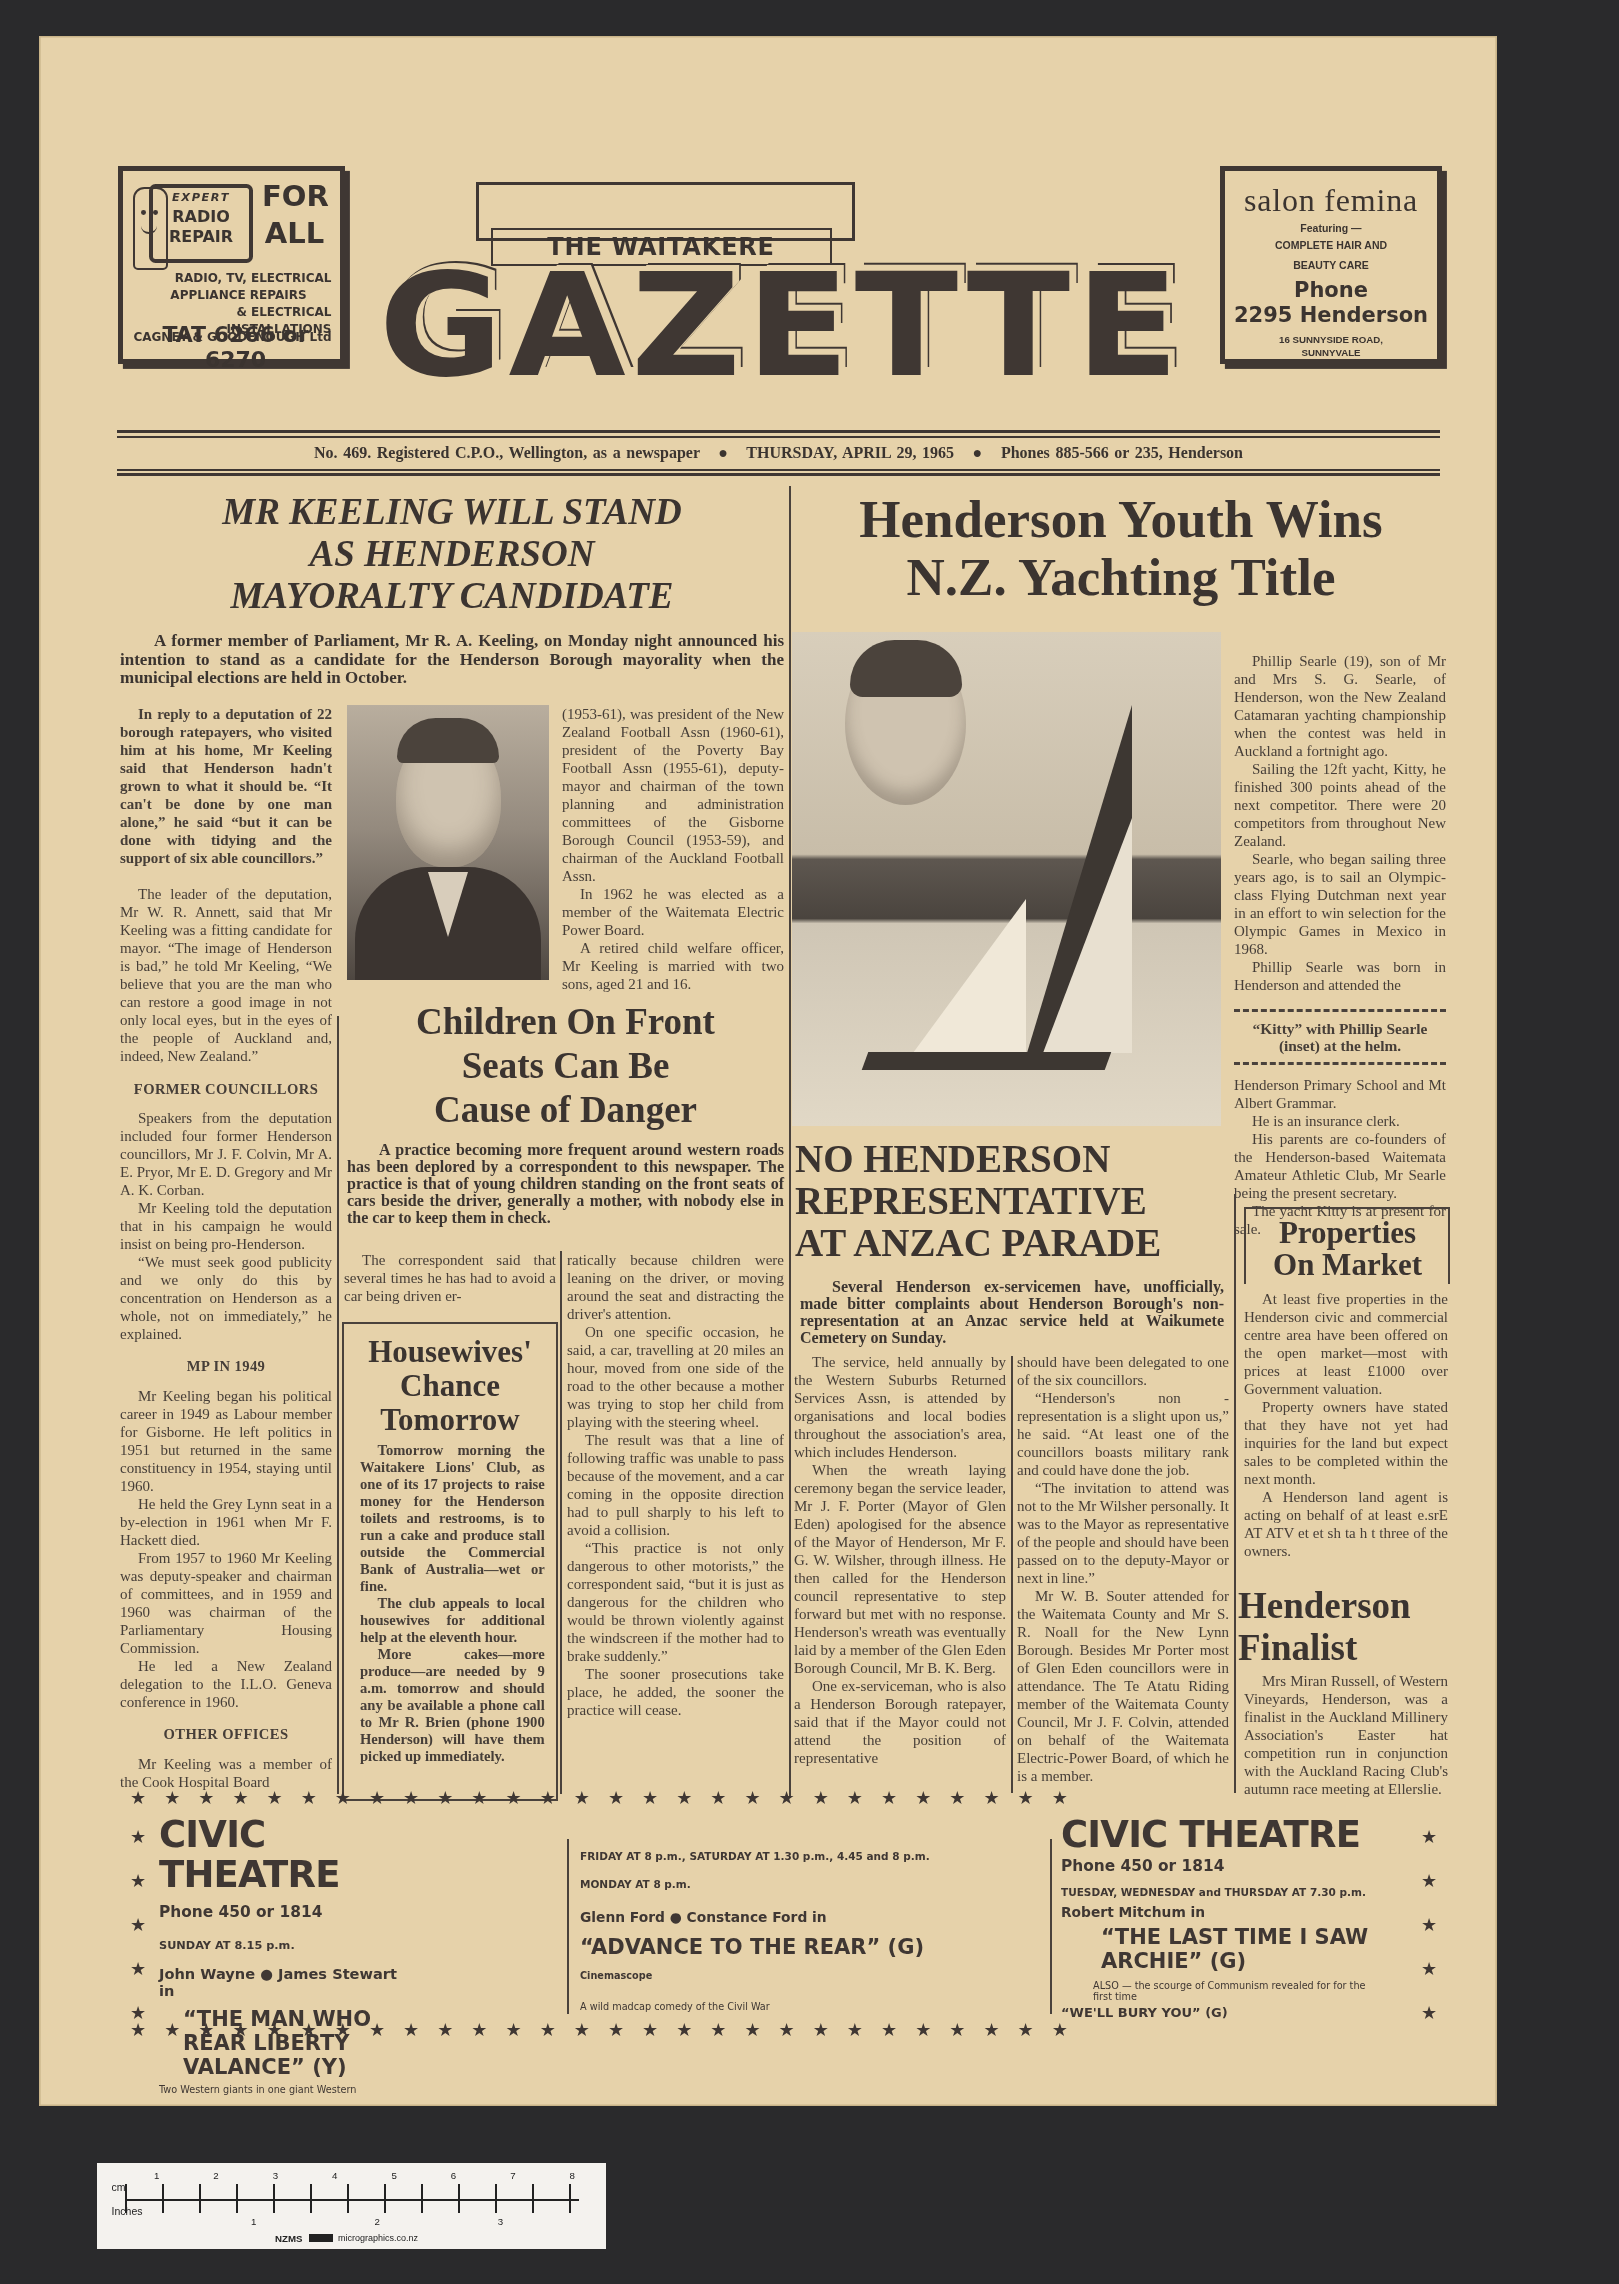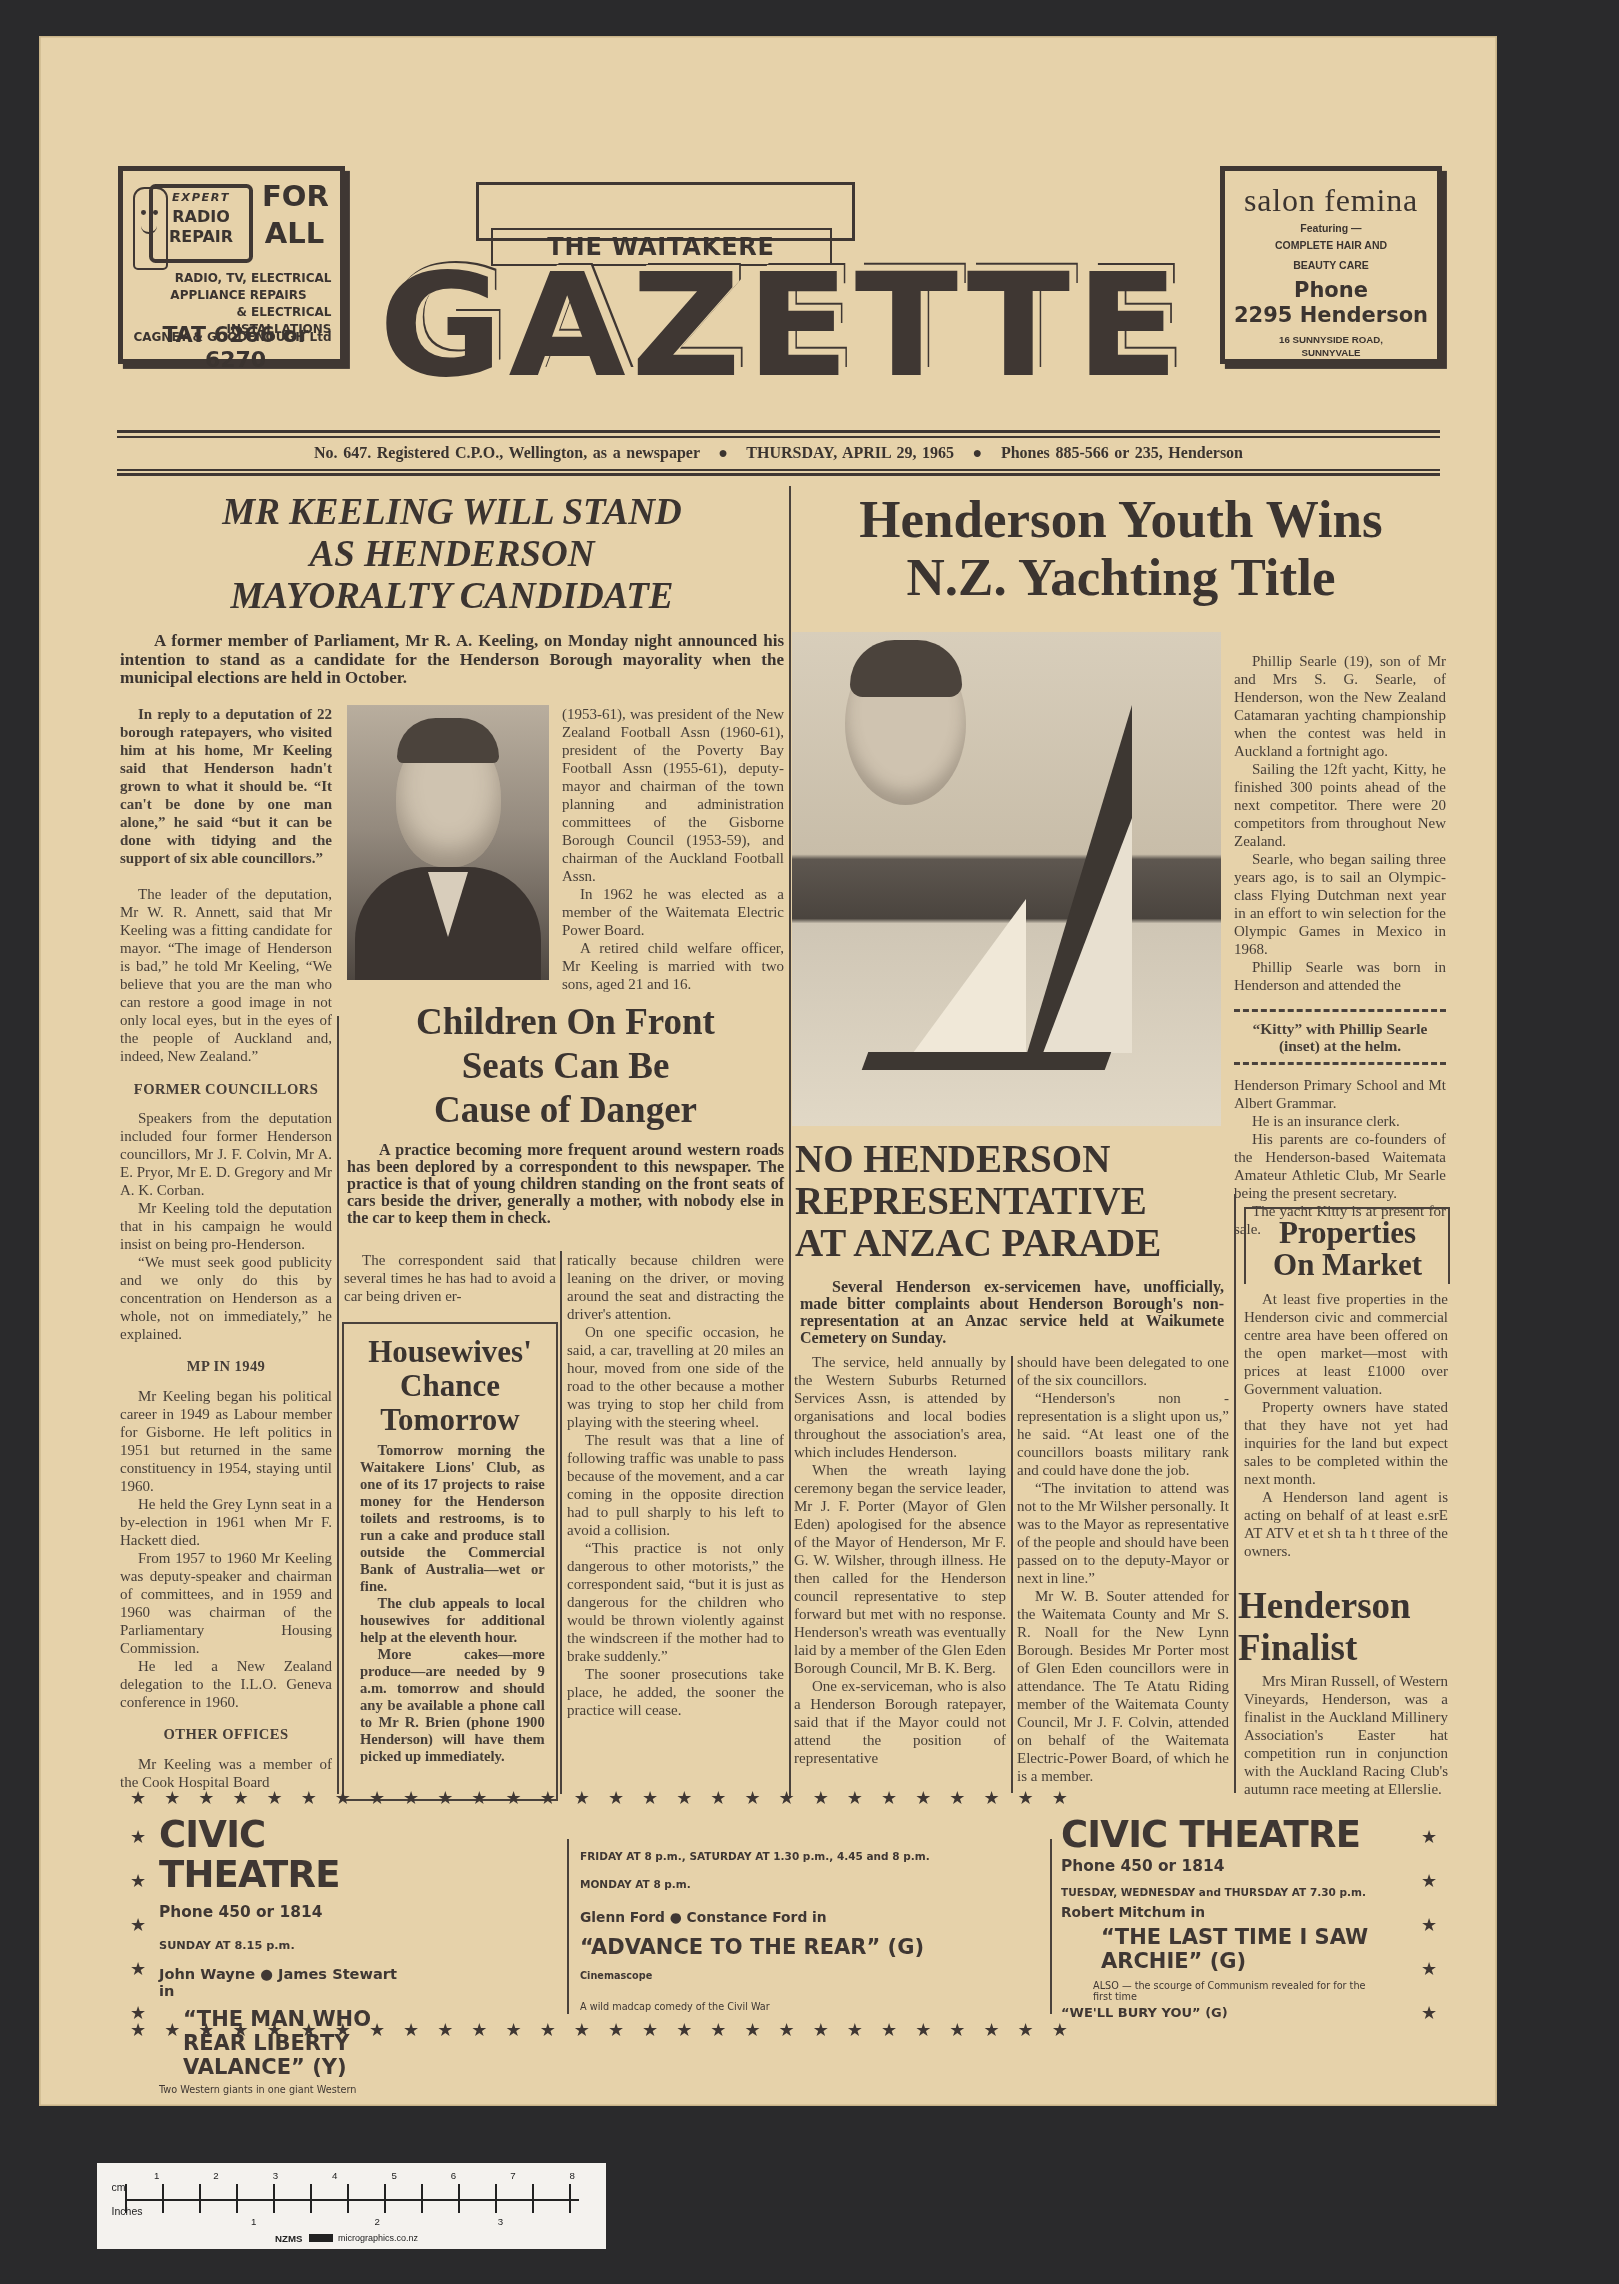--- a/index.html
+++ b/index.html
@@ -70,21 +70,21 @@
     <div class="sans bold" style="font-size:10.5px;margin-top:8px;">BEAUTY CARE</div>
     <div class="cond bold" style="font-size:21px;margin-top:6.5px;">Phone</div>
     <div class="cond bold" style="font-size:21px;margin-top:1.6px;">2295 Henderson</div>
     <div class="sans bold" style="font-size:9.7px;margin-top:6.5px;">16 SUNNYSIDE ROAD,</div>
     <div class="sans bold" style="font-size:9.7px;margin-top:2.4px;">SUNNYVALE</div>
   </div>
 
   <div class="hrule" style="left:78px;top:394px;width:1323px;height:3.2px;"></div>
   <div class="hrule" style="left:78px;top:400px;width:1323px;height:1.6px;"></div>
   <div class="abs serif bold" style="left:78px;top:403px;width:1323px;height:27.5px;line-height:27.5px;text-align:center;font-size:16px;word-spacing:1.6px;">
-    <span>No. 647.</span>
+    <span>No. 469.</span>
     <span>Registered C.P.O., Wellington, as a newspaper</span>
     <span style="margin:0 13px">●</span>
     <span>THURSDAY, APRIL 29, 1965</span>
     <span style="margin:0 13px">●</span>
     <span>Phones 885-566 or 235, Henderson</span>
   </div>
   <div class="hrule" style="left:78px;top:433px;width:1323px;height:1.6px;"></div>
   <div class="hrule" style="left:78px;top:437px;width:1323px;height:3.2px;"></div>
 
   <div class="abs serif bold" style="left:81px;top:455px;width:664px;text-align:center;font-style:italic;font-size:37px;line-height:42px;">

